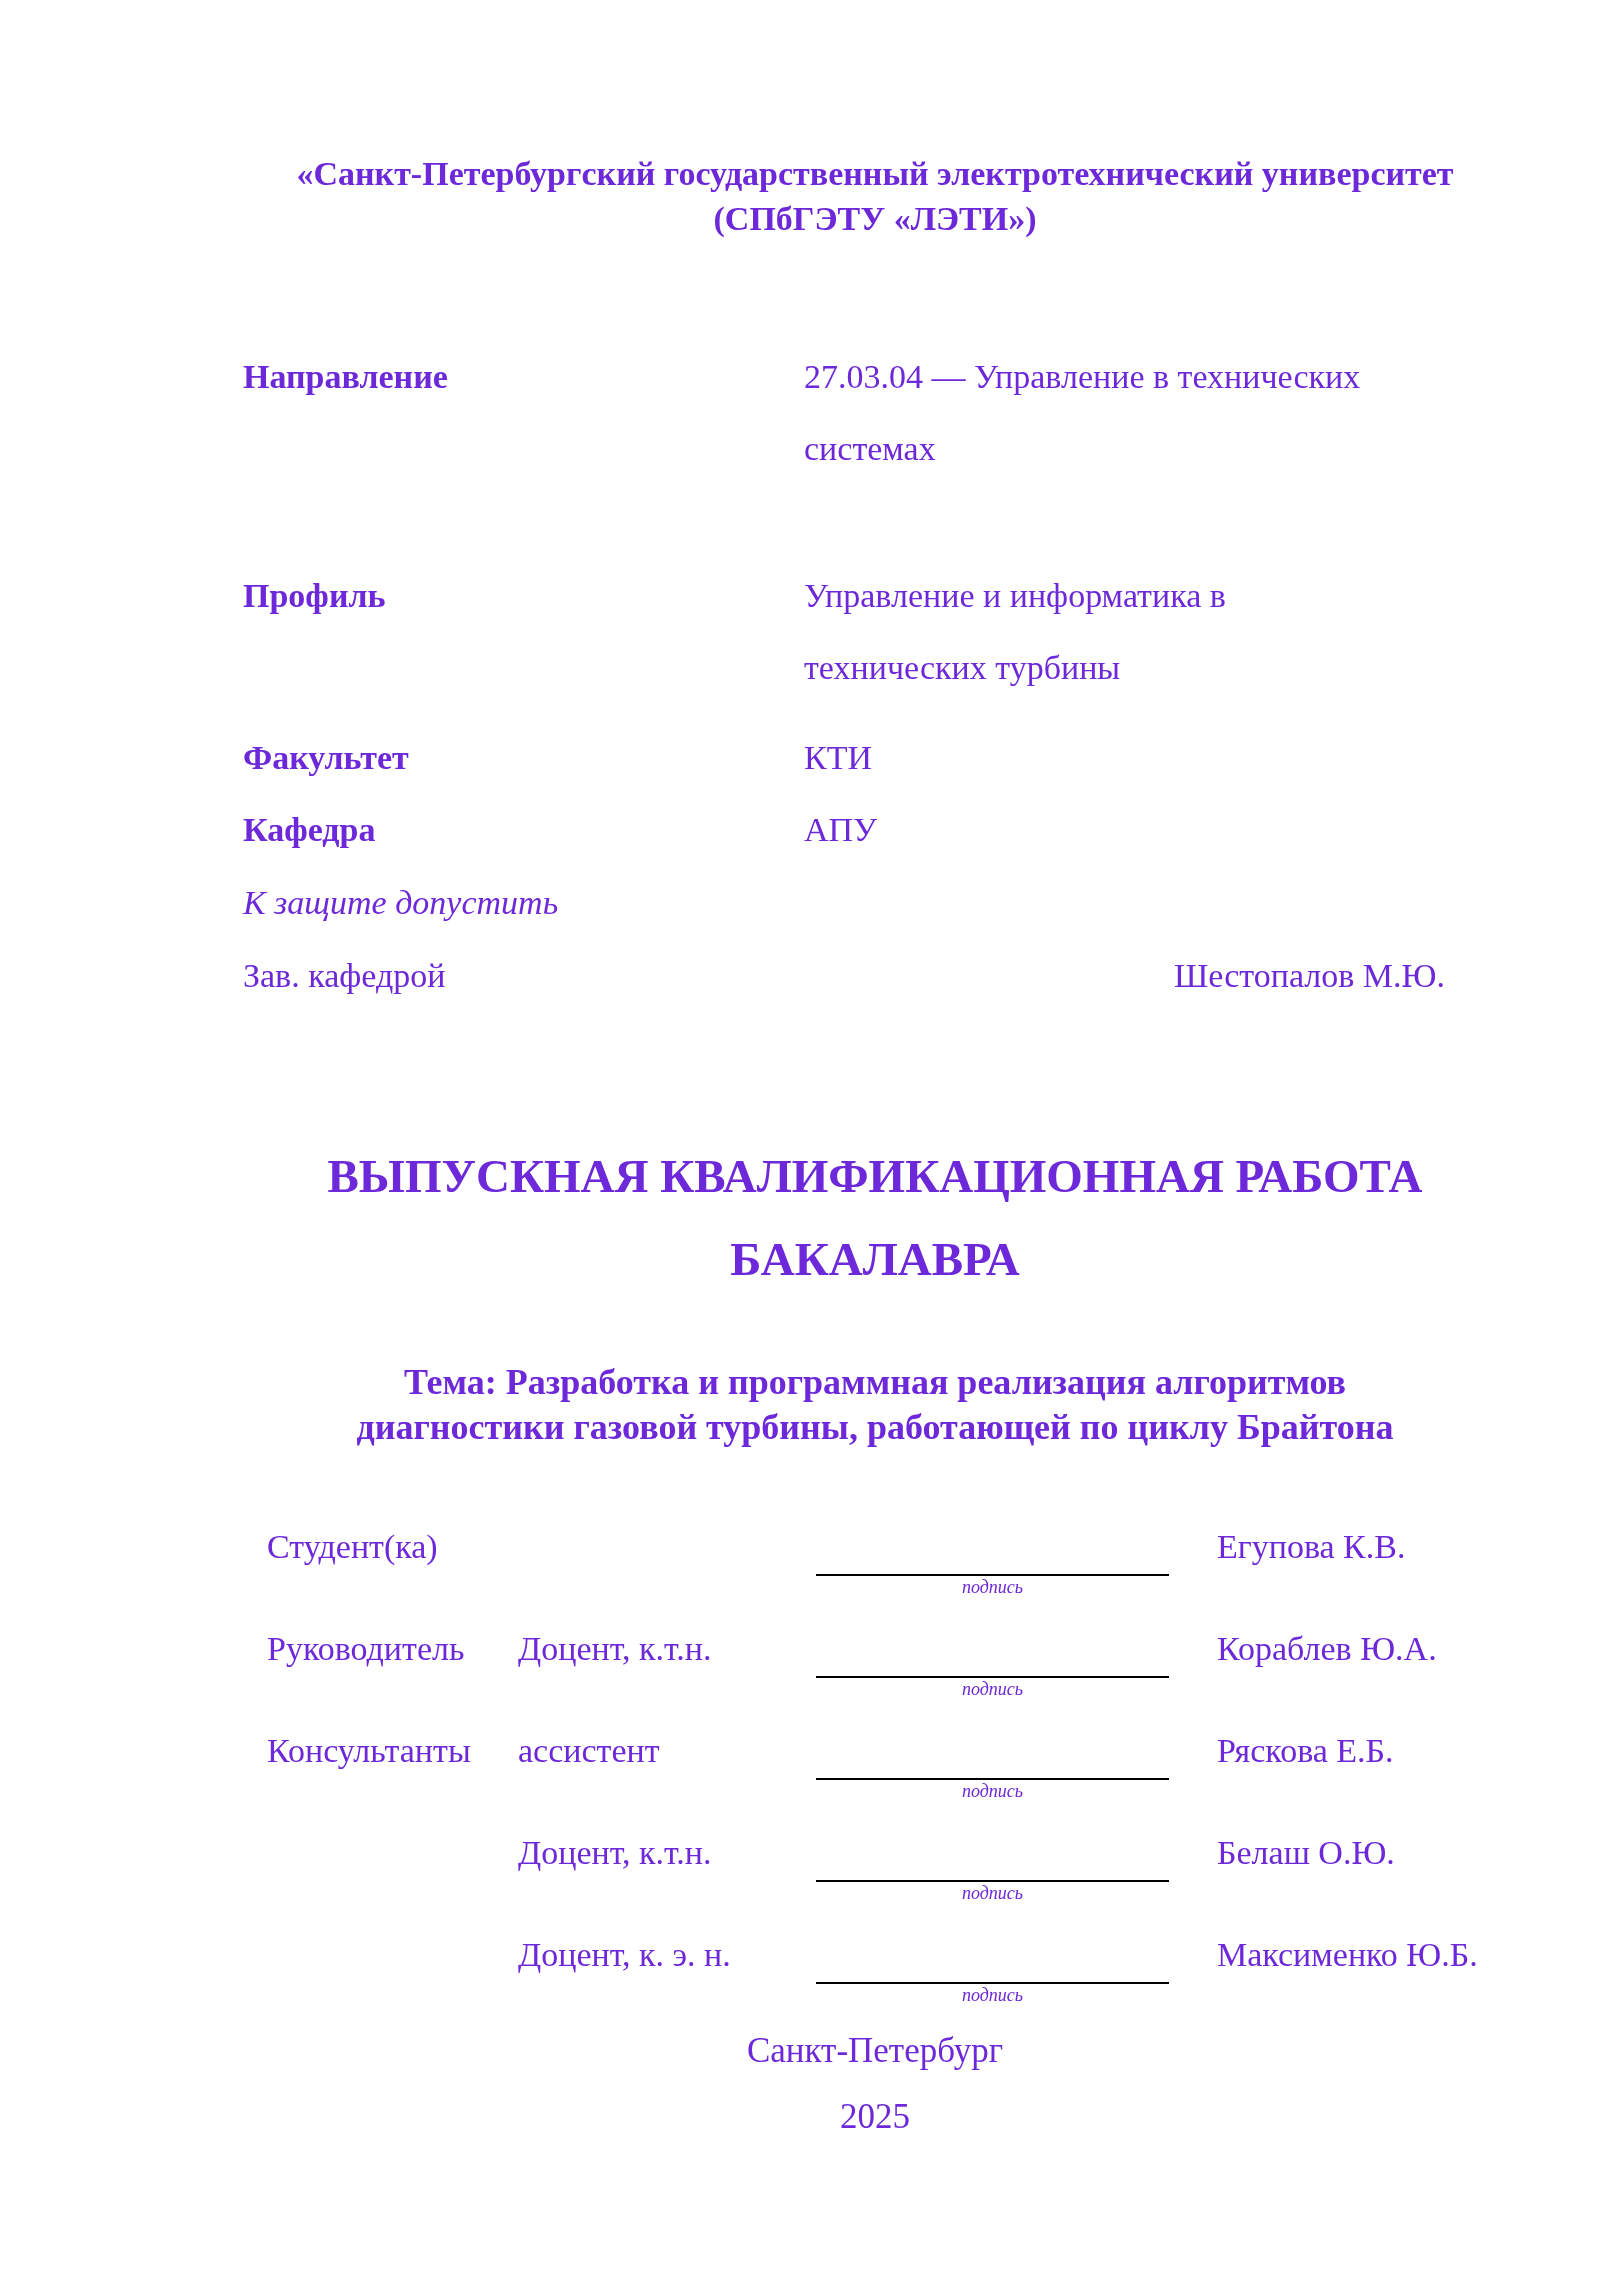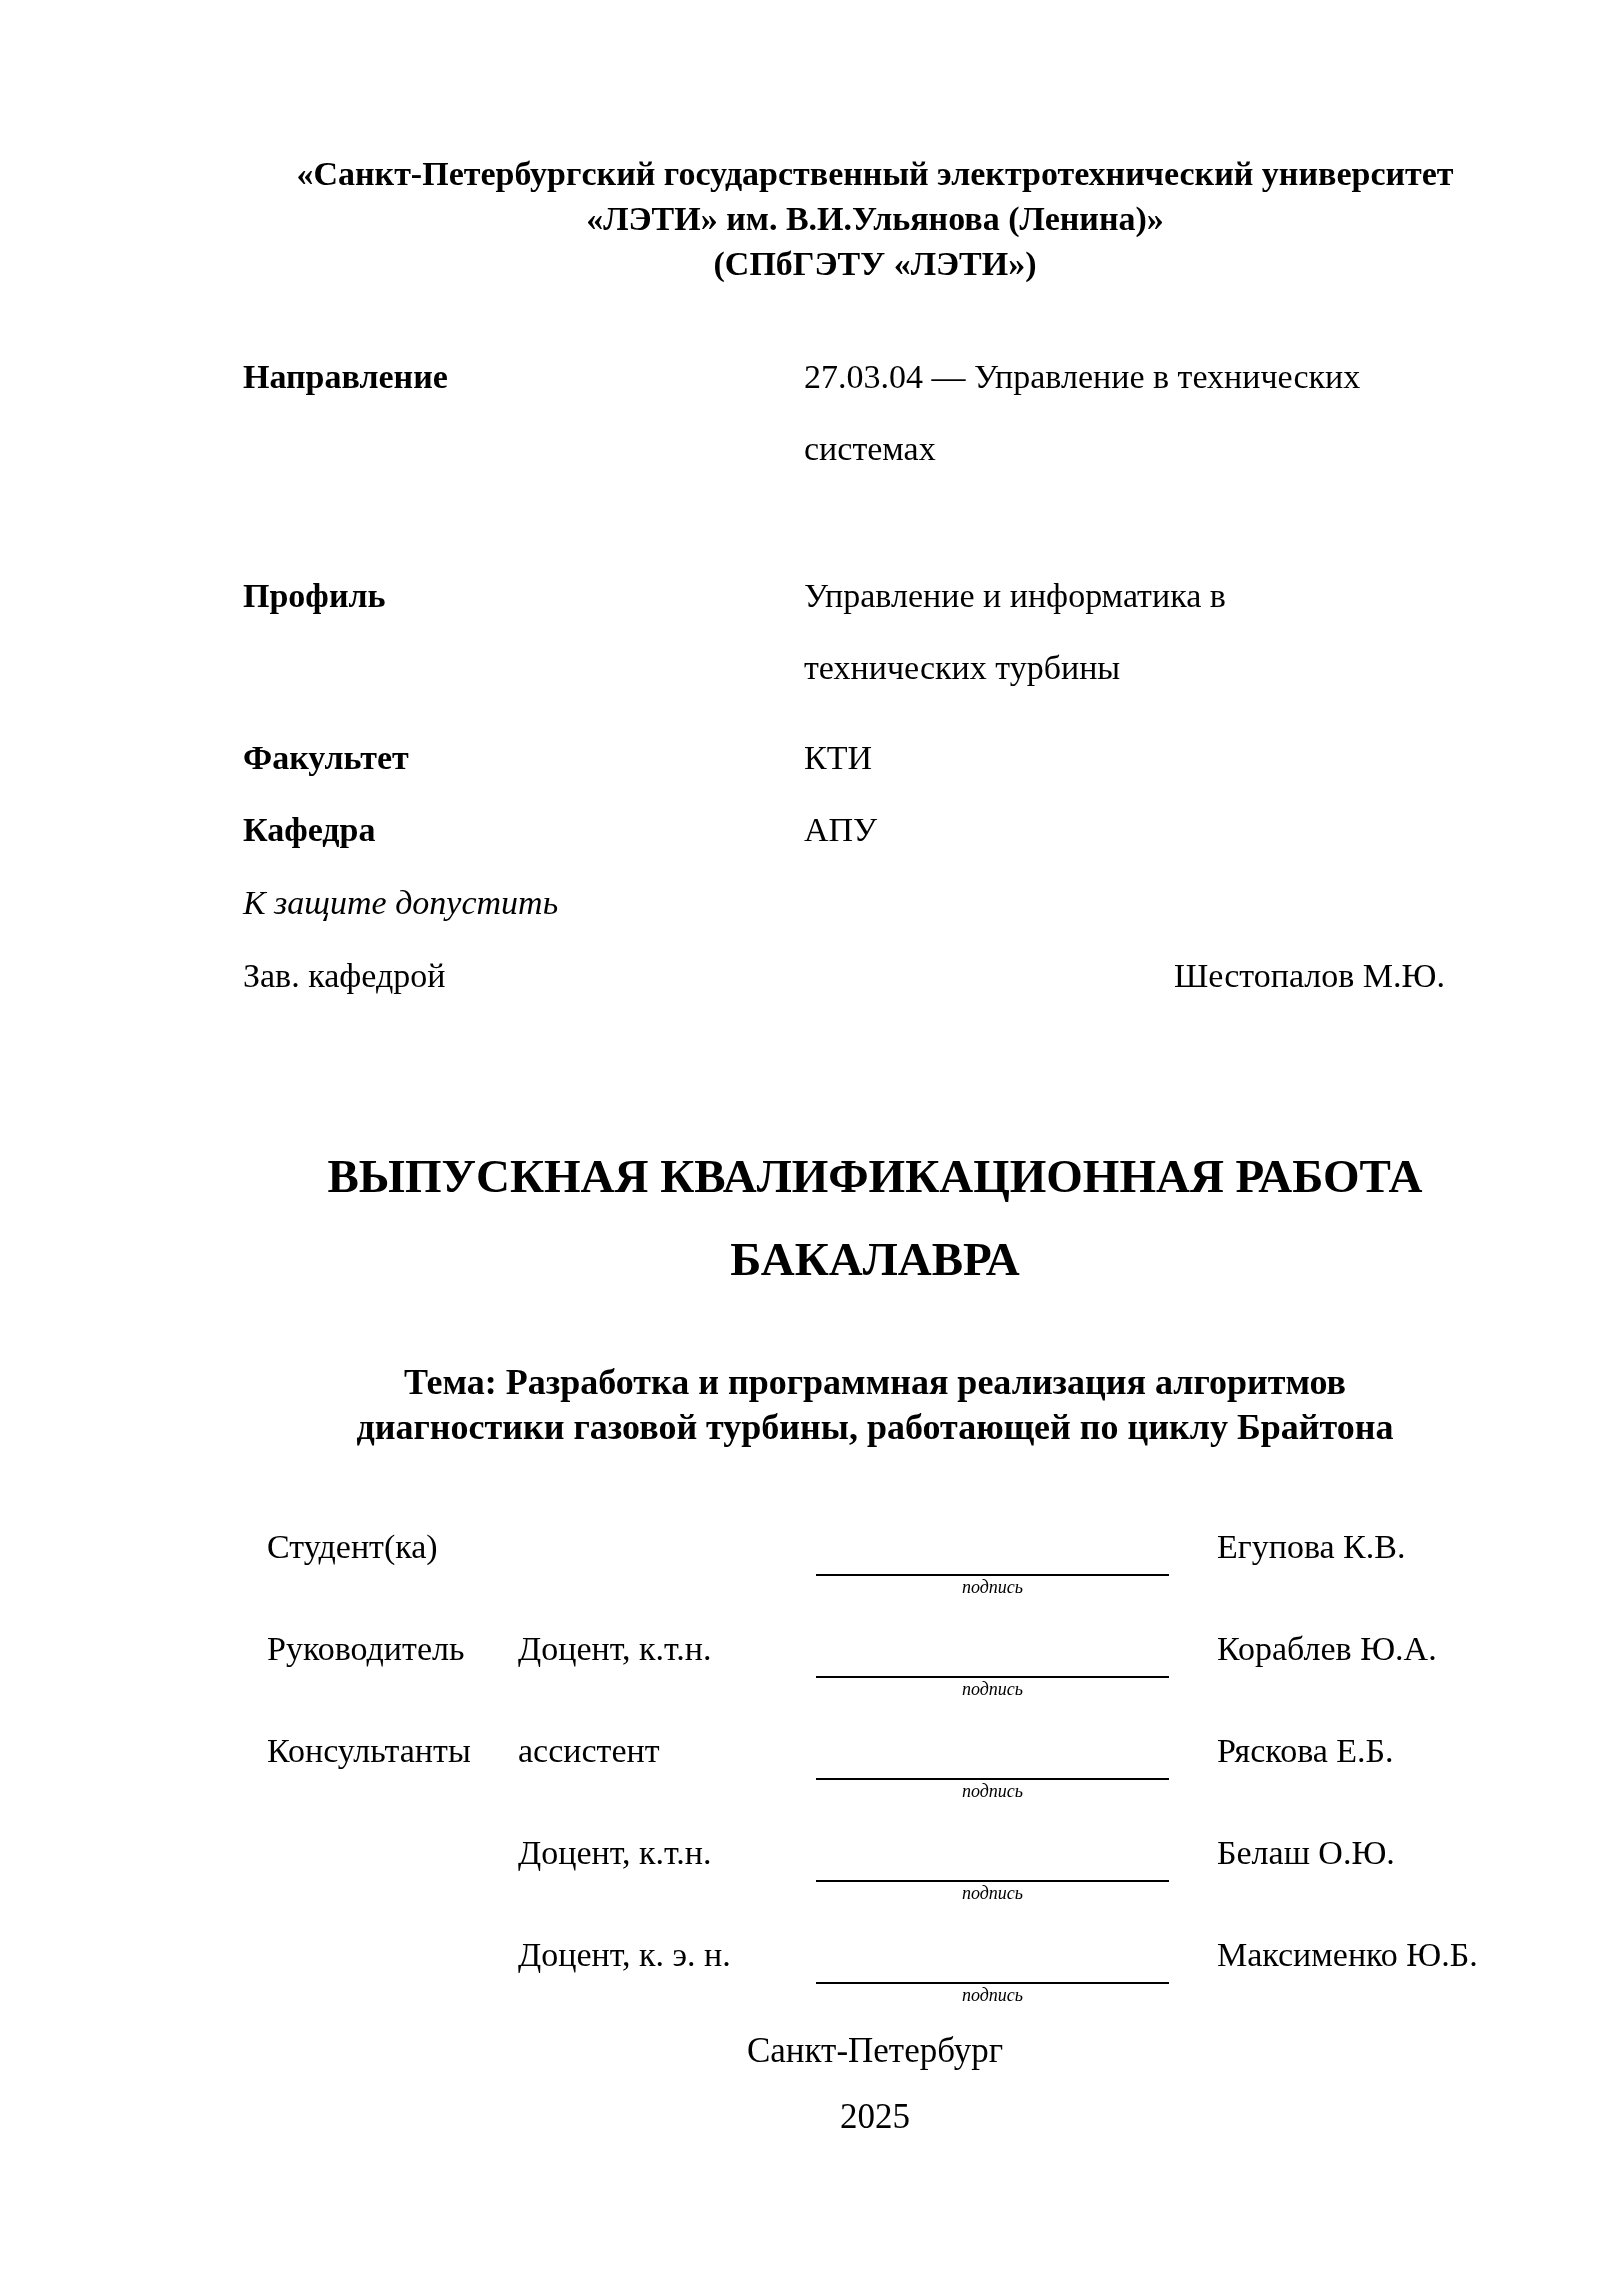--- a/index.html
+++ b/index.html
@@ -6,21 +6,21 @@
   html, body {
     margin: 0;
     padding: 0;
     background: #ffffff;
   }
   .page {
     position: relative;
     width: 1623px;
     height: 2295px;
     background: #ffffff;
-    color: #000000;
+    color: #6d28d9;
     font-family: "Liberation Serif", "DejaVu Serif", serif;
     overflow: hidden;
   }
   .content {
     position: absolute;
     left: 243px;
     top: 0;
     width: 1264px;
     height: 100%;
   }
@@ -139,21 +139,20 @@
   }
 </style>
 </head>
 <body>
 
 <div class="page">
   <div class="content">
 
     <div class="doc-header">
       <div>«Санкт-Петербургский государственный электротехнический университет</div>
-      <div>«ЛЭТИ» им. В.И.Ульянова (Ленина)»</div>
       <div>(СПбГЭТУ «ЛЭТИ»)</div>
     </div>
 
     <div class="abs field-label" style="top:360px; left:0;">Направление</div>
     <div class="abs field-value" style="top:360px;">27.03.04 — Управление в технических</div>
     <div class="abs field-value" style="top:432px;">системах</div>
 
     <div class="abs field-label" style="top:579px; left:0;">Профиль</div>
     <div class="abs field-value" style="top:579px;">Управление и информатика в</div>
     <div class="abs field-value" style="top:651px;">технических турбины</div>

